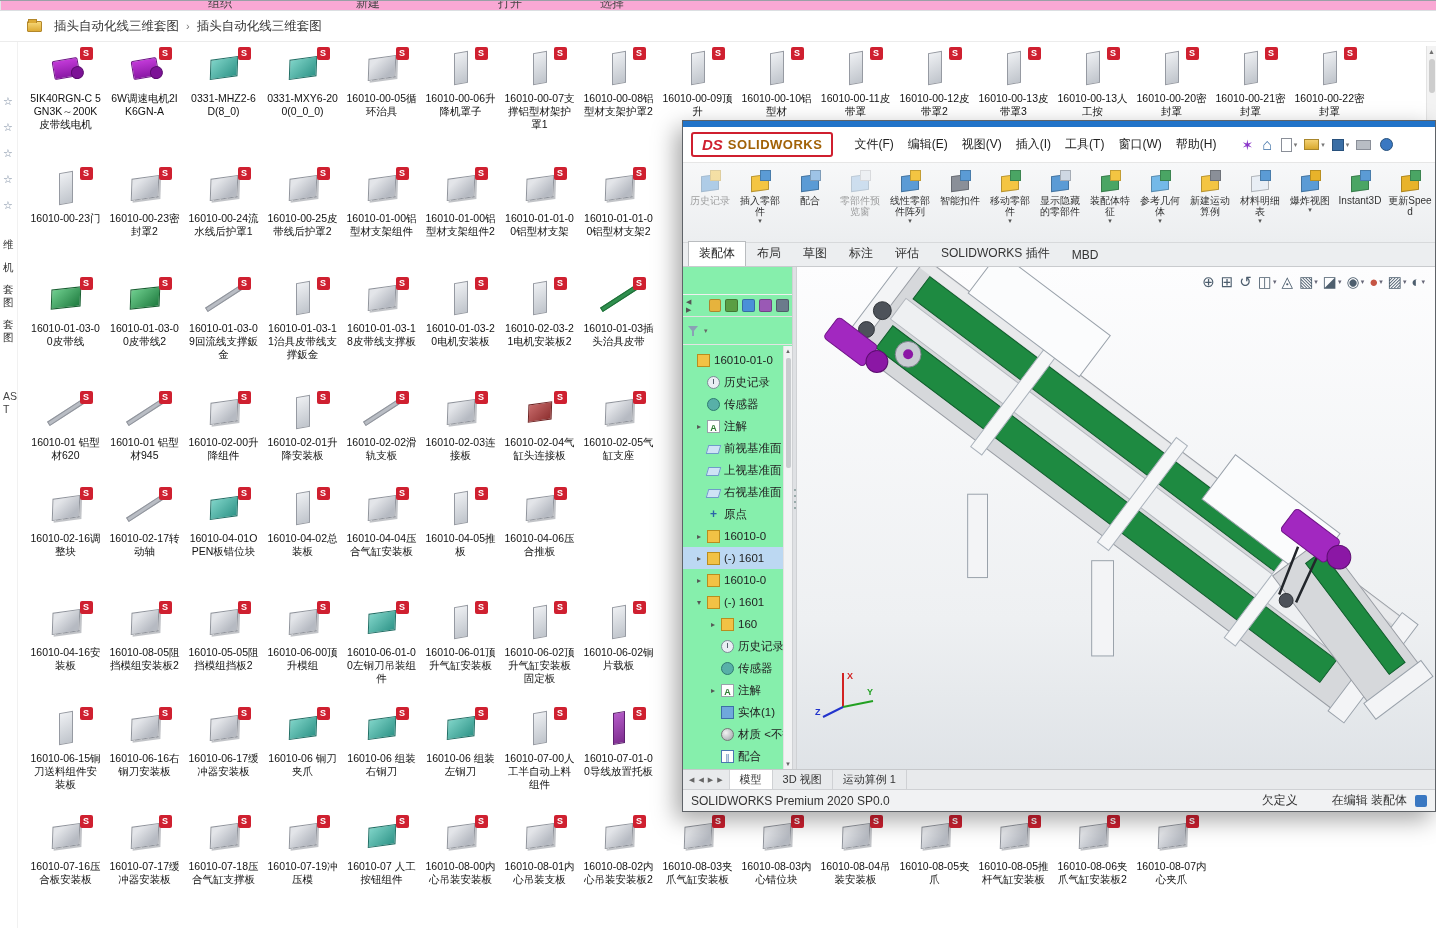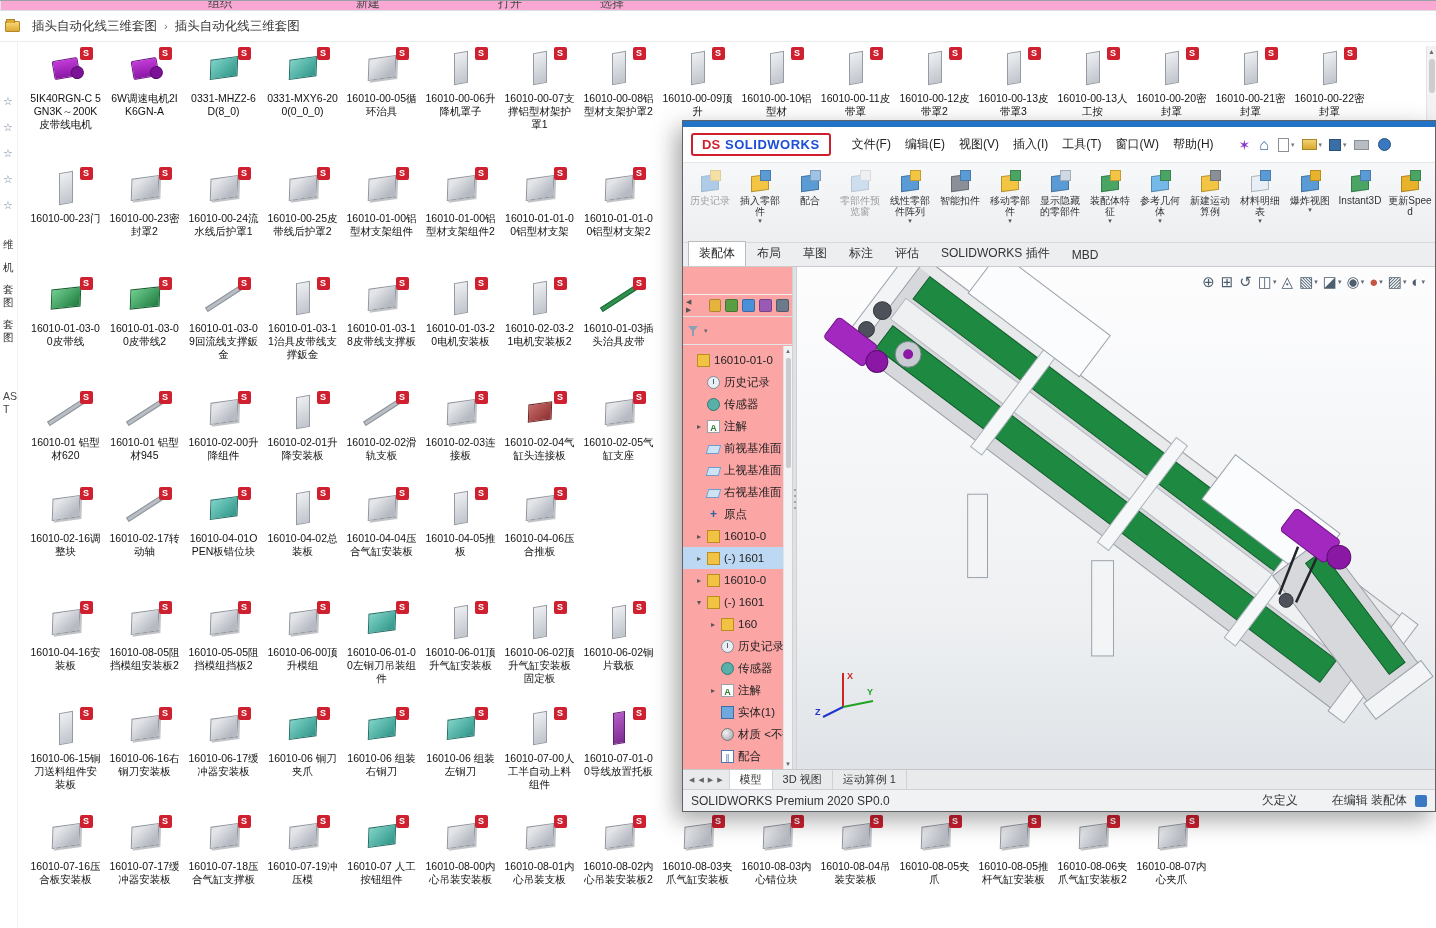--- a/index.html
+++ b/index.html
@@ -13,21 +13,21 @@
   .topstrip .grp:nth-of-type(1){left:208px}
   .topstrip .grp:nth-of-type(2){left:356px}
   .topstrip .grp:nth-of-type(3){left:498px}
   .topstrip .grp:nth-of-type(4){left:600px}
   .topstrip .sep{position:absolute;top:0;height:11px;border-left:1px solid #e4e6e8}
   .topstrip .sep:nth-of-type(5){left:298px}.topstrip .sep:nth-of-type(6){left:444px}
   .topstrip .sep:nth-of-type(7){left:570px}.topstrip .sep:nth-of-type(8){left:648px}
 
   
   .breadcrumb{position:absolute;top:11px;left:0;right:0;height:31px;background:#fff;
-    border-bottom:1px solid #ececec;display:flex;align-items:center;padding-left:5px;z-index:2}
+    border-bottom:1px solid #ececec;display:flex;align-items:center;padding-left:27px;z-index:2}
   .bc-folder{width:15px;height:11px;background:linear-gradient(#f7d878,#ddab35);
     border:1px solid #b3872a;border-radius:1px;margin-right:8px;position:relative}
   .bc-folder::before{content:"";position:absolute;top:-3px;left:0;width:7px;height:3px;
     background:#ddab35;border:1px solid #b3872a;border-bottom:none}
   .breadcrumb .seg{font-size:12.5px;color:#333;padding:2px 4px}
   .breadcrumb .chev{font-size:11px;color:#777;margin:0 3px}
 
   
   .leftbar{position:absolute;top:42px;left:0;width:18px;bottom:0;background:#fff;
     border-right:1px solid #f1f1f1;overflow:hidden;z-index:2}
@@ -85,22 +85,22 @@
     word-break:break-all;max-width:72px}
 
   
   .sw{position:absolute;left:682px;top:120px;width:754px;height:692px;background:#fff;
     border:1px solid #5f6368;box-shadow:-6px 8px 22px rgba(0,0,0,.35);overflow:hidden;z-index:10}
   .sw-accent{height:6px;background:var(--accent-blue)}
   .sw-menubar{height:36px;display:flex;align-items:center;background:#fff;
     border-bottom:1px solid #e6e6e6;padding:0 8px}
   .sw-logo{display:flex;align-items:center;border:2px solid var(--logo-red);border-radius:3px;
     padding:2px 9px;margin-right:14px}
-  .sw-logo .ds{color:var(--logo-red);font-weight:bold;font-size:13px;margin-right:5px}
-  .sw-logo .word{color:#1d4ed8;font-weight:bold;font-size:13px;letter-spacing:.5px}
+  .sw-logo .ds{color:var(--logo-red);font-weight:bold;font-style:italic;font-size:15px;margin-right:5px}
+  .sw-logo .word{color:#a16207;font-weight:bold;font-size:13px;letter-spacing:.5px}
   .sw-menu{font-size:12px;color:#222;padding:4px 7px;white-space:nowrap}
   .menu-icons{display:flex;align-items:center;gap:7px;margin-left:18px}
   .mini{display:flex;align-items:center;gap:2px}
   .mini .ic{display:inline-block;position:relative}
   .mini .car{font-size:7px;color:#777}
   .ic[data-icon="pin-star-icon"]::before{content:"✶";color:#8b36c9;font-size:14px}
   .ic[data-icon="home-icon"]::before{content:"⌂";color:#3a6ea5;font-size:16px}
   .ic[data-icon="new-doc-icon"]{width:11px;height:14px;background:#fff;border:1px solid #8a8f98}
   .ic[data-icon="open-icon"]{width:15px;height:11px;background:linear-gradient(#f4d171,#d9a92f);border:1px solid #a8862c}
   .ic[data-icon="save-icon"]{width:12px;height:12px;background:#3a6ea5;border:1px solid #28517c}
@@ -133,21 +133,21 @@
   .tbtn[data-icon="update-speedpak"] .tb-ic{--c1:#e8b32a;--c2:#4aa564}
   .tbtn .lbl{font-size:10px;line-height:11px;text-align:center;color:#333;word-break:break-all;max-width:47px}
   .tbtn .car{font-size:7px;color:#555;line-height:8px}
 
   .sw-tabs{height:24px;background:#eceef0;display:flex;align-items:flex-end;padding-left:5px;
     border-bottom:1px solid #c9cbce}
   .sw-tab{font-size:12px;color:#333;padding:3px 10px 4px;border:1px solid transparent;border-bottom:none;white-space:nowrap}
   .sw-tab[data-active="true"]{background:#fff;border-color:#b9bcbf;color:#1a1a1a}
 
   .sw-body{position:absolute;top:146px;left:0;right:0;bottom:42px;display:flex}
-  .sw-tree{width:110px;border-right:1px solid #cfd1d4;background:#fca5a5;position:relative;flex:none}
+  .sw-tree{width:110px;border-right:1px solid #cfd1d4;background:#86efac;position:relative;flex:none}
   .tree-head{height:28px;border-bottom:1px solid #f0f0f0}
   .tree-tabs{height:22px;display:flex;align-items:center;gap:4px;padding:0 3px;border-bottom:1px solid #e2e2e2}
   .ptab{width:13px;height:13px;border-radius:2px;border:1px solid rgba(0,0,0,.25)}
   .ptab[data-icon="featuremanager-tab-icon"]{background:#e6b33d}
   .ptab[data-icon="propertymanager-tab-icon"]{background:#5a9e44}
   .ptab[data-icon="configurationmanager-tab-icon"]{background:#4a90d9}
   .ptab[data-icon="dimxpert-tab-icon"]{background:#9a59b5}
   .ptab[data-icon="displaymanager-tab-icon"]{background:#6b7b8c}
   .tree-nav{margin-left:auto;font-size:7px;color:#555;letter-spacing:2px}
   .tree-filter{height:28px;border-bottom:1px solid #e4e4e4;display:flex;align-items:center;padding:0 5px;gap:4px}

